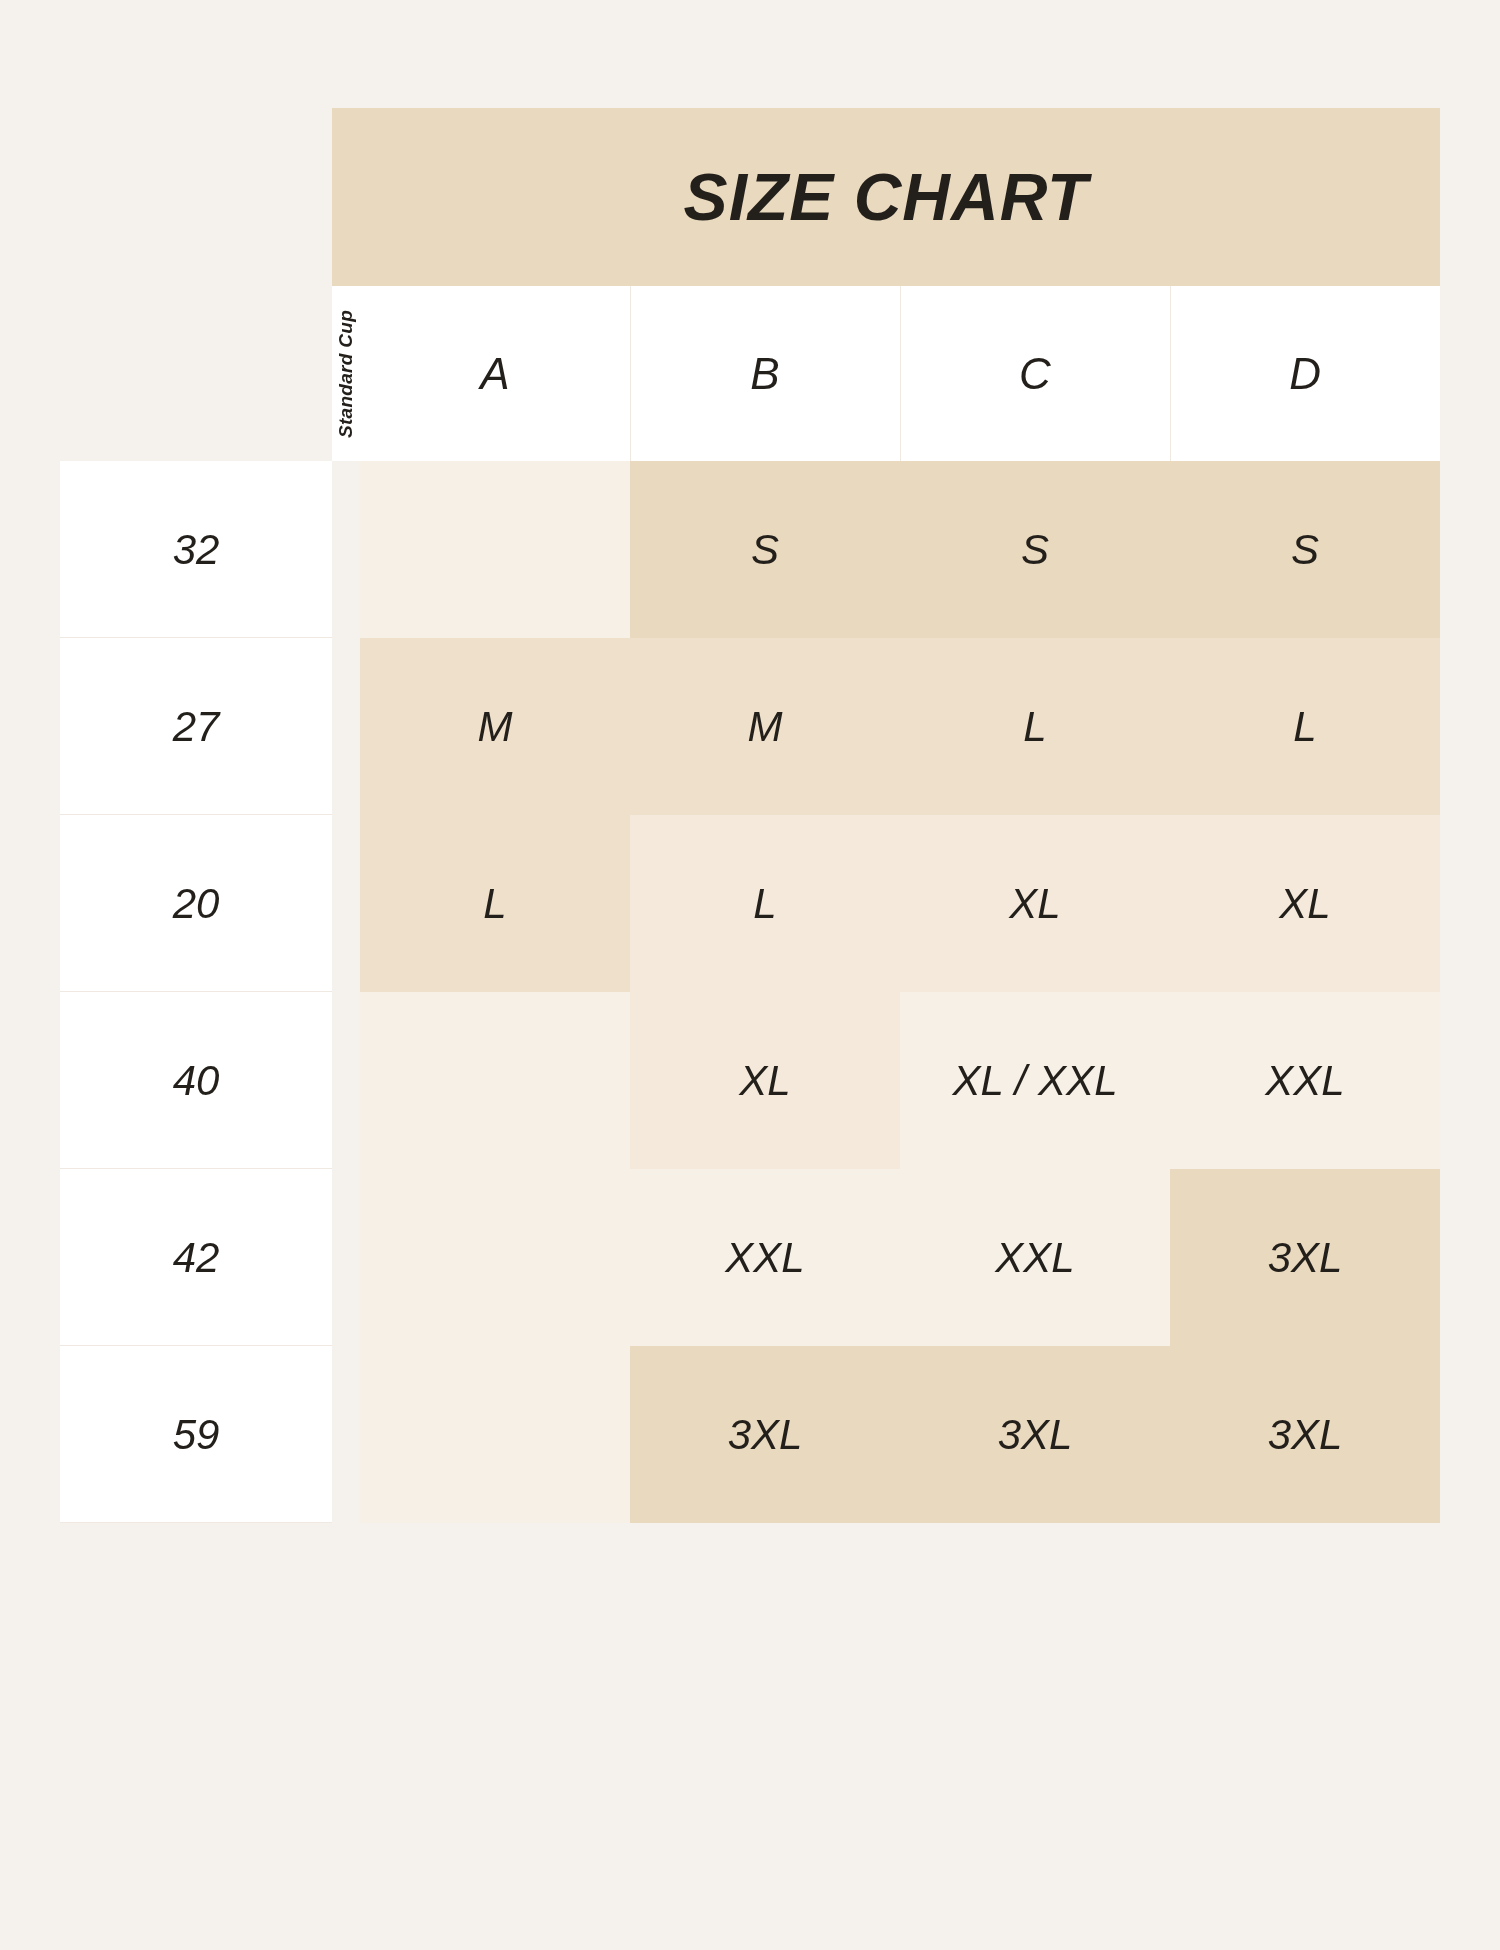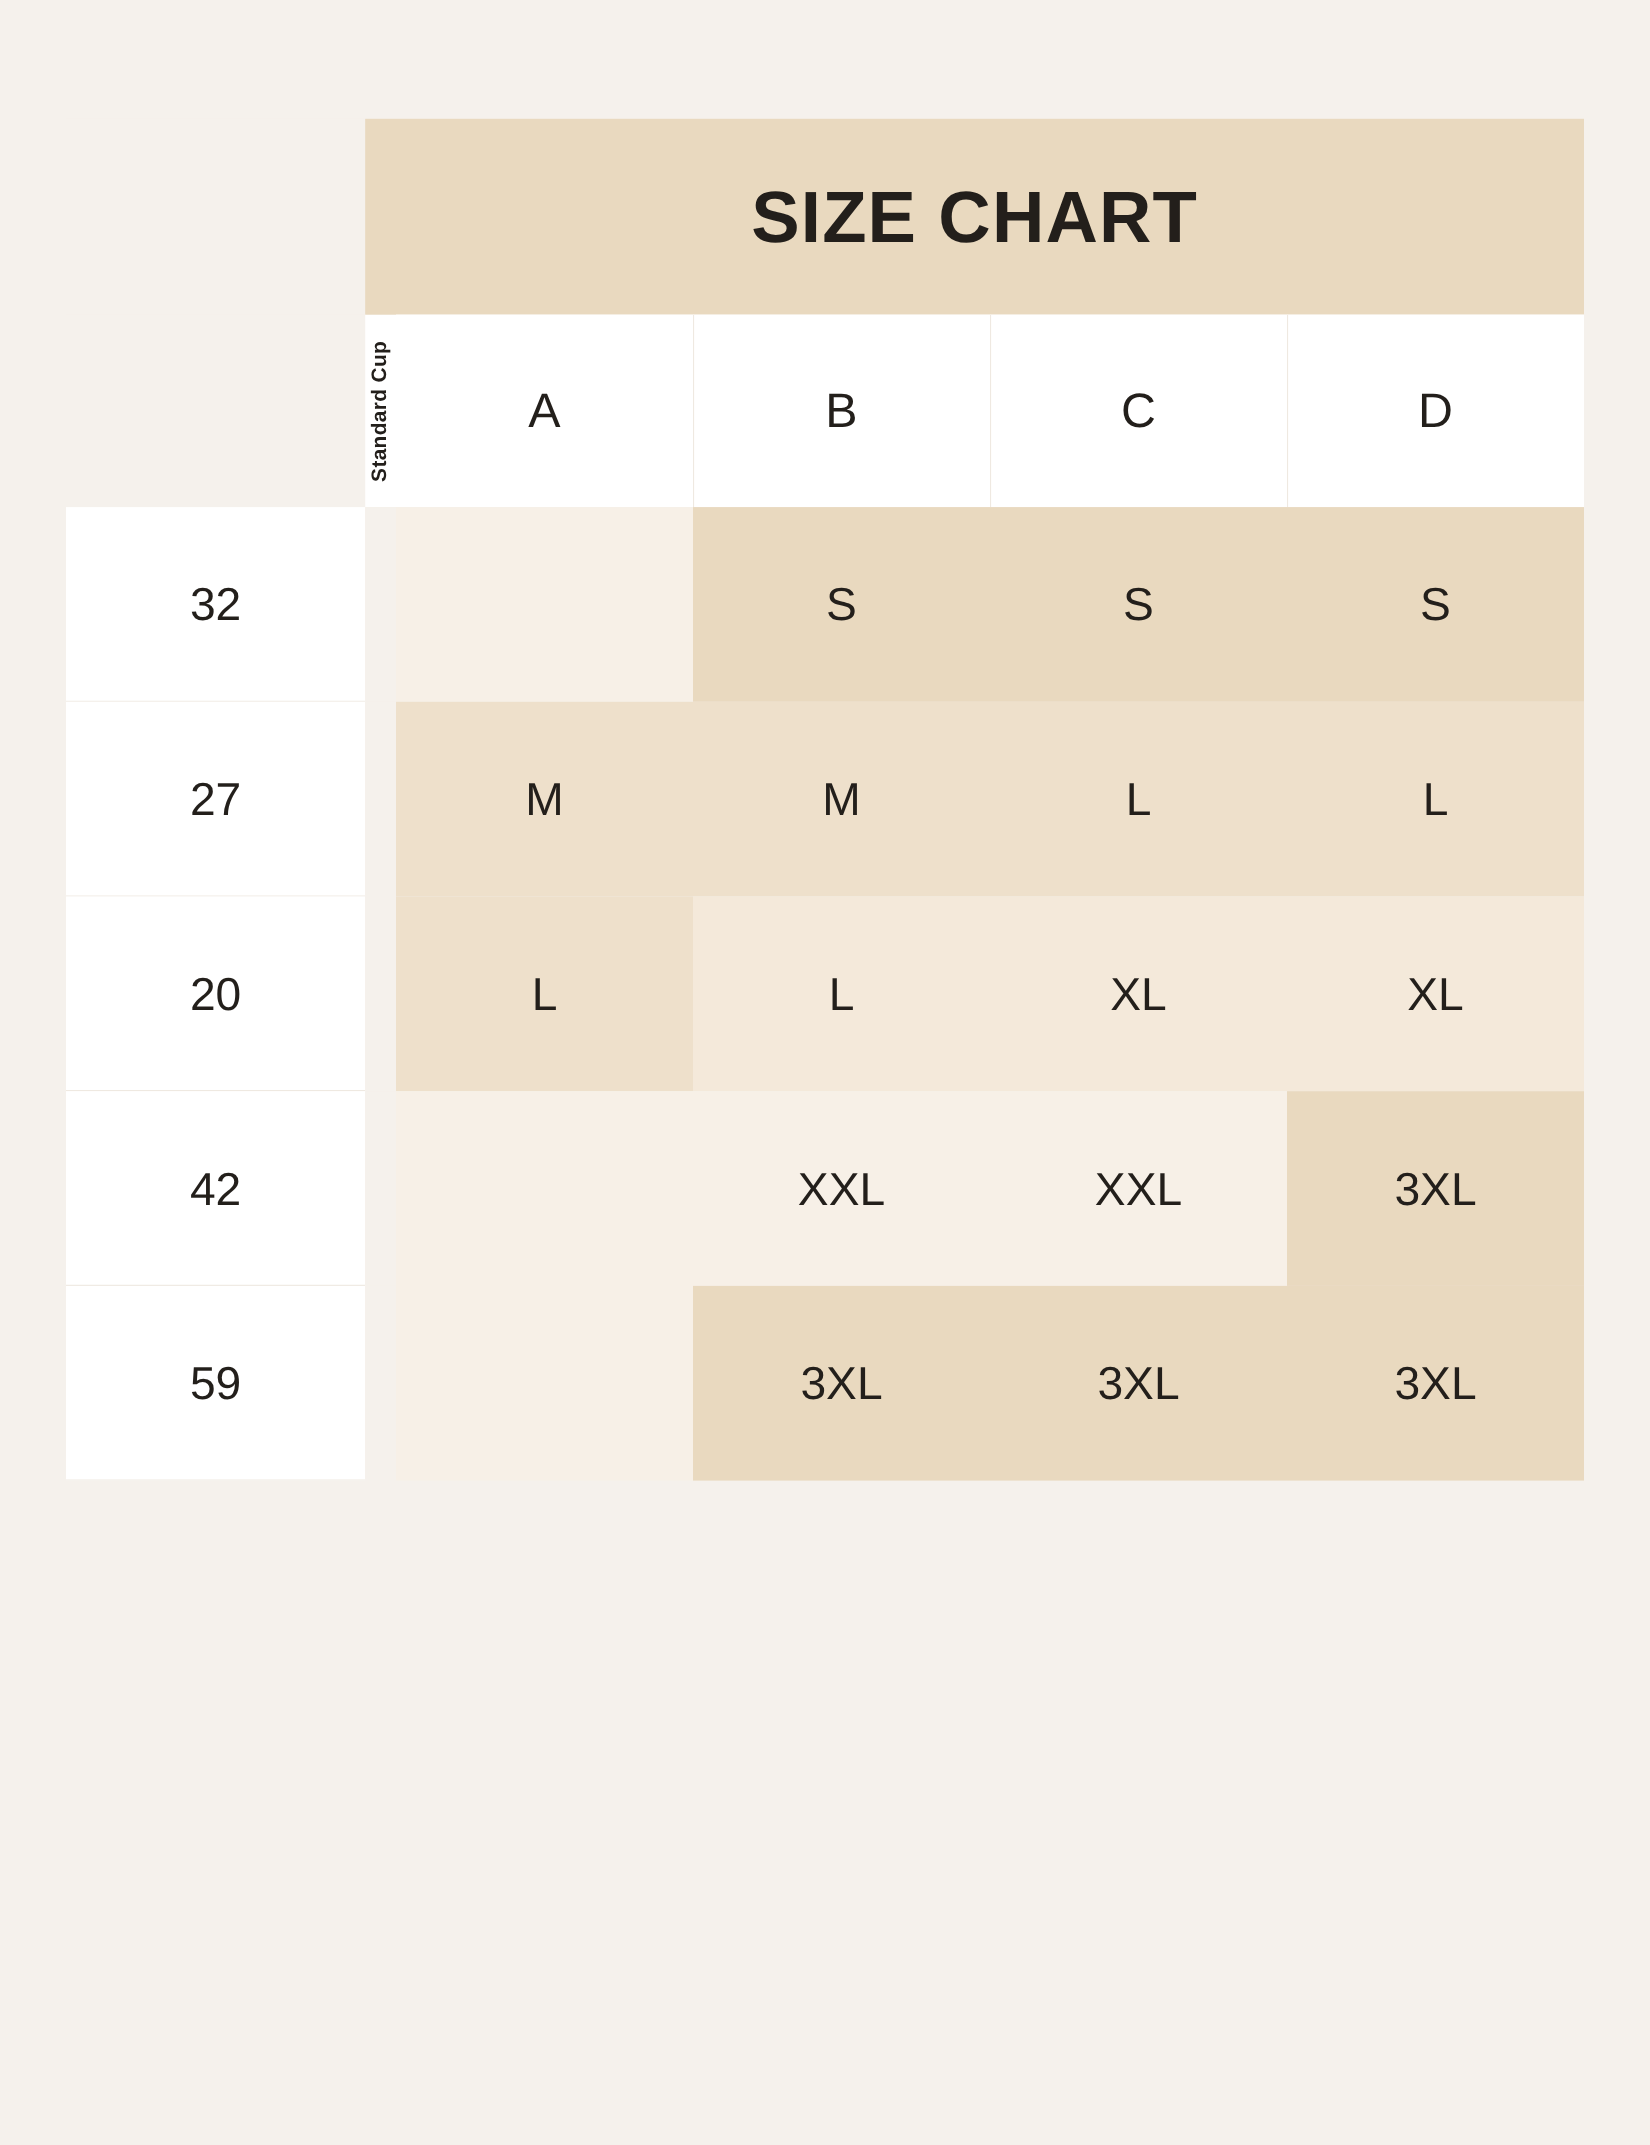--- a/index.html
+++ b/index.html
@@ -20,20 +20,21 @@
     height: 1950px;
     background: #f5f1ec;
   }
 
   
   .chart {
     position: absolute;
     left: 60px;
     top: 108px;
     width: 1416px;
+    font-style: italic;
   }
 
   table.size-table {
     border-collapse: collapse;
     table-layout: fixed;
     width: 1380px;
   }
 
   
   col.c-rowlabel { width: 272px; }
@@ -163,20 +164,28 @@
           </tr>
           <tr class="body-row">
             <td class="row-label">20</td>
             <td class="axis-body"></td>
             <td class="cell t3">L</td>
             <td class="cell t2">L</td>
             <td class="cell t2">XL</td>
             <td class="cell t2">XL</td>
           </tr>
           <tr class="body-row">
+            <td class="row-label">40</td>
+            <td class="axis-body"></td>
+            <td class="cell t1"></td>
+            <td class="cell t2">XL</td>
+            <td class="cell t1">XL / XXL</td>
+            <td class="cell t1">XXL</td>
+          </tr>
+          <tr class="body-row">
             <td class="row-label">42</td>
             <td class="axis-body"></td>
             <td class="cell t1"></td>
             <td class="cell t1">XXL</td>
             <td class="cell t1">XXL</td>
             <td class="cell t4">3XL</td>
           </tr>
           <tr class="body-row">
             <td class="row-label">59</td>
             <td class="axis-body"></td>

